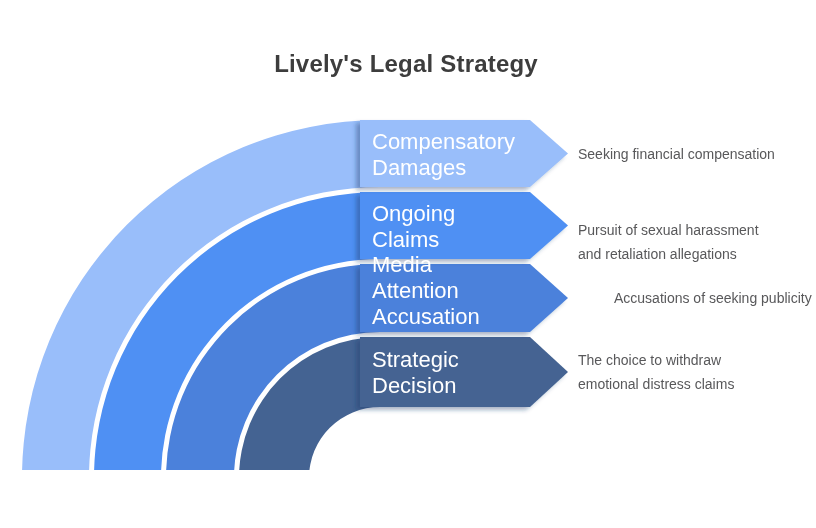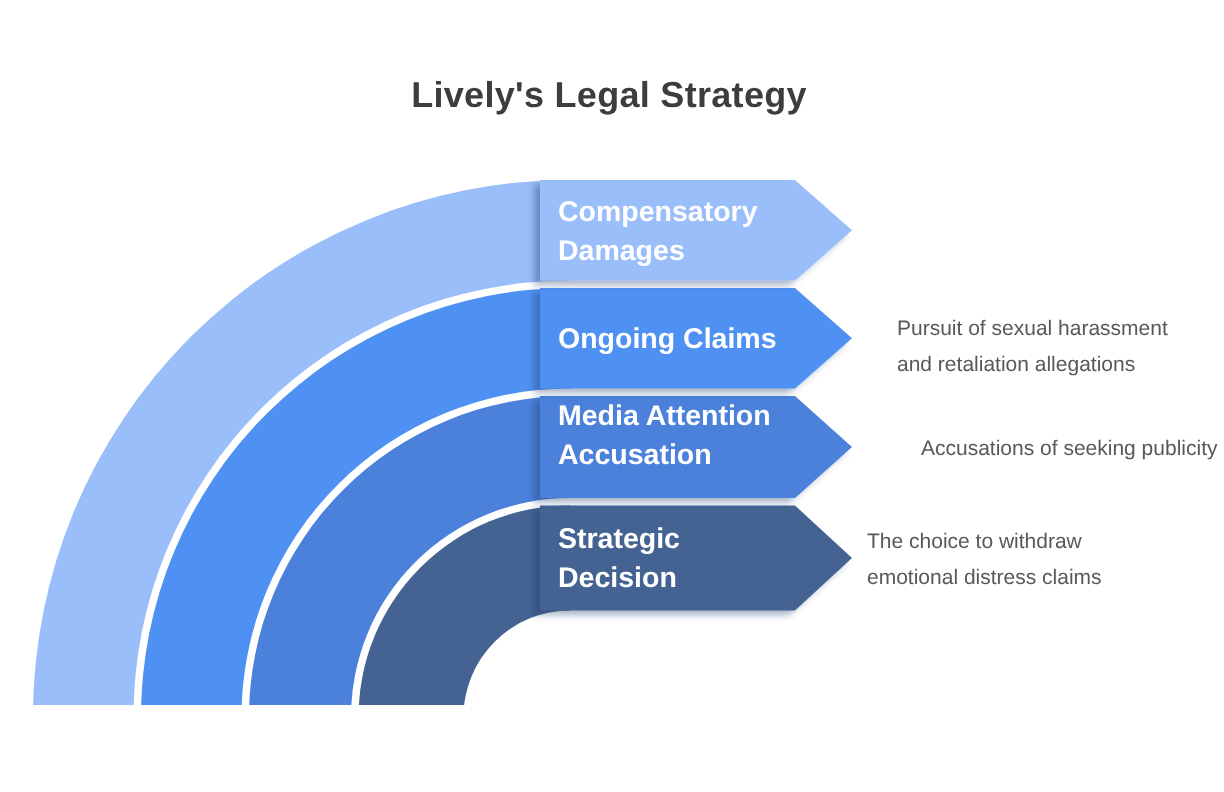--- a/index.html
+++ b/index.html
@@ -31,40 +31,40 @@
     top: 0;
     left: 0;
   }
   .band-label {
     position: absolute;
     left: 372px;
     width: 150px;
     display: flex;
     align-items: center;
     color: #ffffff;
-    font-size: 19px;
+    font-size: 22px;
     line-height: 26px;
-    font-weight: 700;
+    font-weight: 400;
   }
   .band-desc {
     position: absolute;
     left: 578px;
     display: flex;
     align-items: center;
     color: #58585a;
     font-size: 14px;
     line-height: 24px;
   }
   
   .row-1 { top: 122px; height: 66px; }
   .row-2 { top: 194px; height: 65px; }
   .row-3 { top: 258px; height: 66px; }
   .row-4 { top: 339px; height: 68px; }
   .desc-1 { top: 120px; height: 68px; width: 230px; }
-  .desc-2 { top: 196px; height: 67px; width: 205px; margin-left: 20px; }
+  .desc-2 { top: 208px; height: 67px; width: 205px; }
   .desc-3 { top: 264px; height: 68px; width: 230px; margin-left: 36px; }
   .desc-4 { top: 337px; height: 70px; width: 175px; }
 </style>
 </head>
 <body>
 
 <div class="canvas">
 
   <svg class="diagram-svg" width="816" height="528" viewBox="0 0 816 528">
     <defs>
@@ -102,20 +102,23 @@
   <div class="band-label row-2">
     <span>Ongoing Claims</span>
   </div>
   <div class="band-label row-3">
     <span>Media Attention Accusation</span>
   </div>
   <div class="band-label row-4">
     <span>Strategic Decision</span>
   </div>
 
+  <div class="band-desc desc-1">
+    <span>Seeking financial compensation</span>
+  </div>
   <div class="band-desc desc-2">
     <span>Pursuit of sexual harassment and retaliation allegations</span>
   </div>
   <div class="band-desc desc-3">
     <span>Accusations of seeking publicity</span>
   </div>
   <div class="band-desc desc-4">
     <span>The choice to withdraw emotional distress claims</span>
   </div>
 

